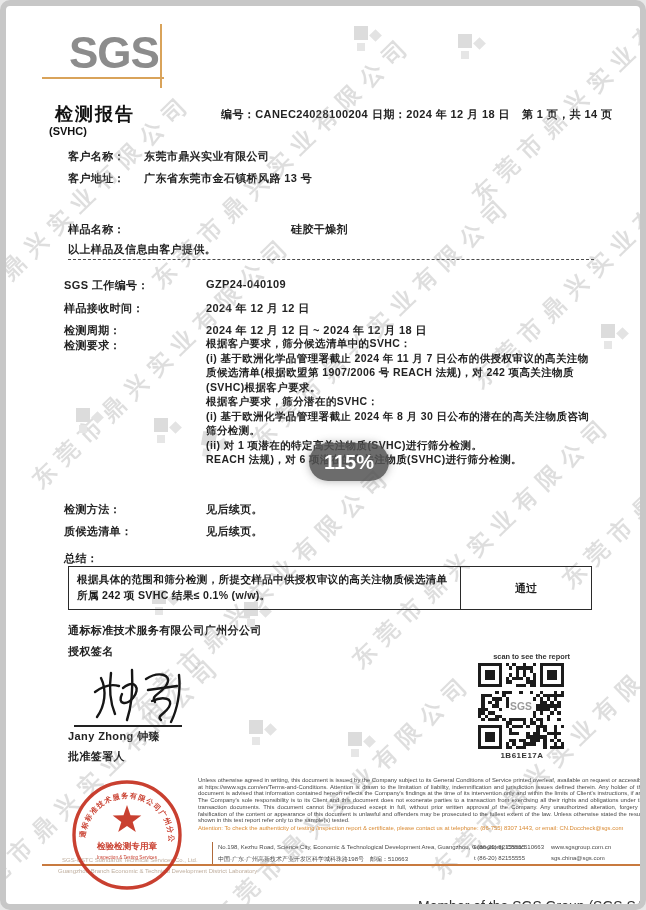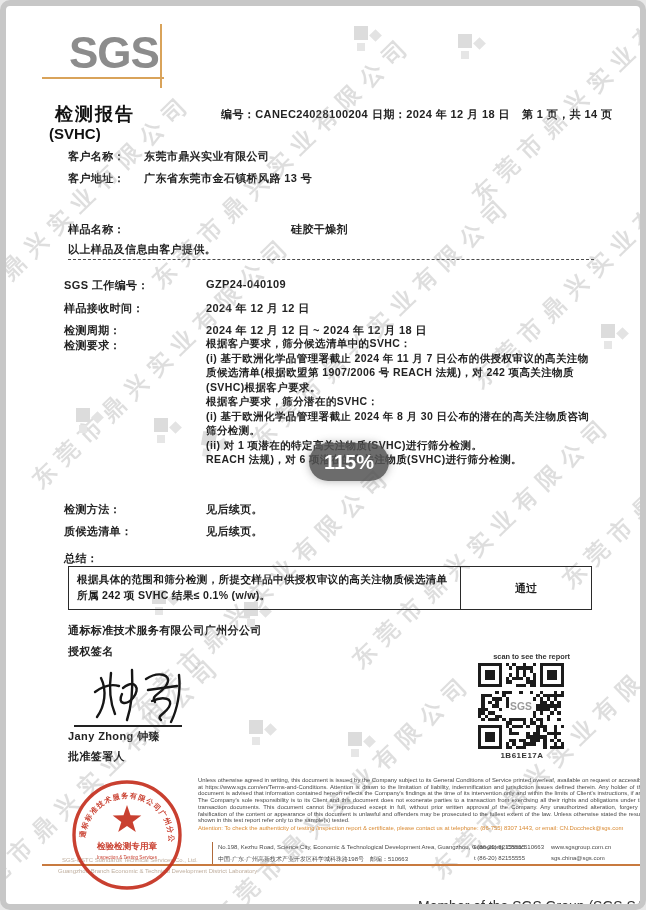--- a/index.html
+++ b/index.html
@@ -15,21 +15,21 @@
   .wm{position:absolute;white-space:nowrap;font-size:23px;font-weight:700;letter-spacing:9px;
       color:rgba(158,158,158,.34);transform:rotate(-44deg);transform-origin:0 50%;z-index:1;pointer-events:none;}
   .frag{position:absolute;width:14px;height:14px;background:#dcdcdc;z-index:1;}
   .frag::after{content:"";position:absolute;left:17px;top:5px;width:9px;height:9px;background:#e3e3e3;transform:rotate(45deg);}
   .frag::before{content:"";position:absolute;left:3px;top:17px;width:8px;height:8px;background:#e6e6e6;}
   
   .logo{position:absolute;left:63px;top:22px;font-size:44px;font-weight:800;color:#8c8c8c;letter-spacing:-1px;z-index:10;}
   .logo-hline{position:absolute;left:36px;top:71px;width:122px;height:2px;background:#d9a35a;z-index:10;}
   .logo-vline{position:absolute;left:154px;top:18px;width:2px;height:64px;background:#d9a35a;z-index:10;}
   .title{position:absolute;left:43px;top:96px;font-size:18px;font-weight:800;letter-spacing:2px;color:#111;z-index:10;margin-left:6px;}
-  .subtitle{position:absolute;left:43px;top:119px;font-size:15px;font-weight:800;color:#111;z-index:10;}
+  .subtitle{position:absolute;left:43px;top:119px;font-size:11px;font-weight:800;color:#111;z-index:10;}
   
   .sum-table{position:absolute;left:62px;top:560px;width:524px;height:44px;border:1.6px solid #2a2a2a;display:flex;z-index:10;background:rgba(255,255,255,.0);}
   .sum-left{flex:0 0 392px;border-right:1.6px solid #2a2a2a;padding:4px 8px;font-size:10.6px;font-weight:600;line-height:16px;letter-spacing:.3px;white-space:normal;}
   .sum-right{flex:1;display:flex;align-items:center;justify-content:center;font-size:11px;font-weight:700;}
   .dashed{position:absolute;left:62px;top:253px;width:526px;border-top:1.6px dashed #4a4a4a;z-index:10;}
   .sig-line{position:absolute;left:68px;top:719px;width:108px;height:2px;background:#222;z-index:11;}
   
   .legal{position:absolute;left:192px;top:771px;width:448px;font-size:5.9px;font-weight:400;line-height:6.7px;color:#4a4a4a;text-align:justify;z-index:10;letter-spacing:0;}
   .attn{color:#d98a33;margin-top:1px;}
   .tiny{position:absolute;white-space:nowrap;font-size:6px;font-weight:400;color:#4a4a4a;z-index:10;letter-spacing:0;}

